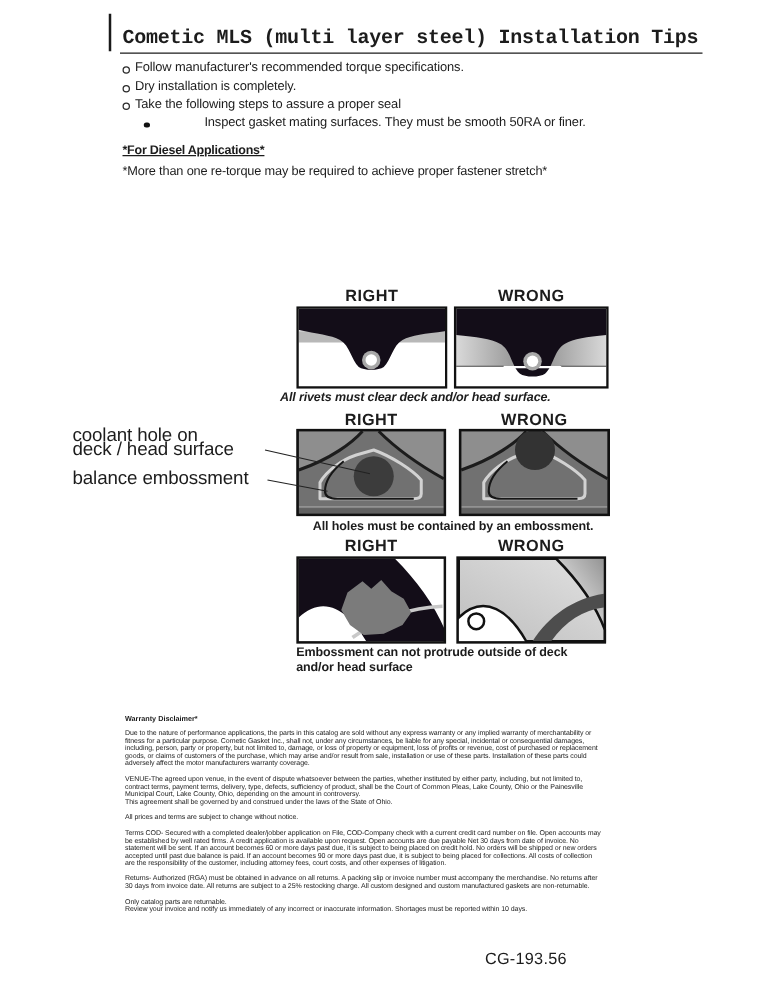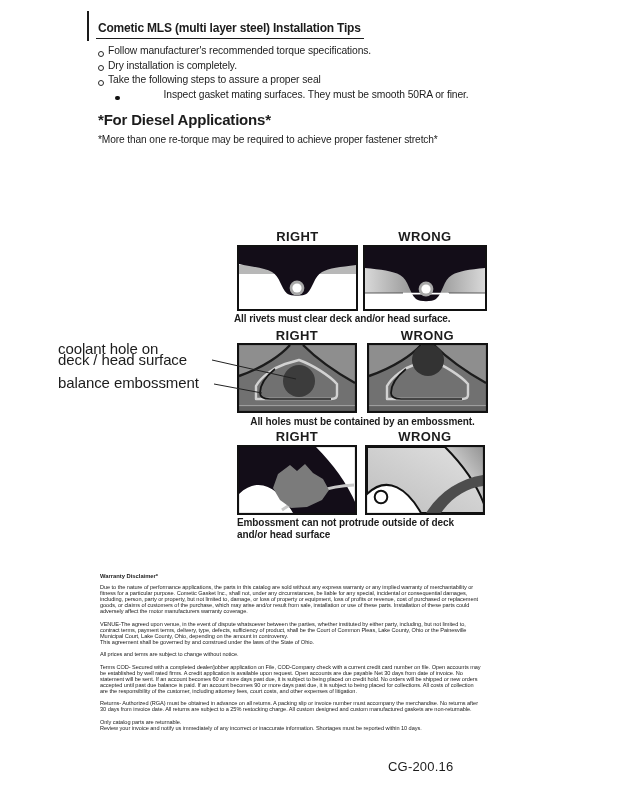--- a/index.html
+++ b/index.html
@@ -2,28 +2,28 @@
 <html><head>
 <meta charset="utf-8">
 <style>
   html,body{margin:0;padding:0;background:#fff;}
   .canvas{position:relative;width:618px;height:800px;background:#ffffff;overflow:hidden;
           font-family:"Liberation Sans","DejaVu Sans",sans-serif;color:#1c1c1c;}
   .edge-mark{position:absolute;left:87px;top:11px;width:2px;height:30px;background:#1a1a1a;}
 
   
   .content{position:absolute;left:98px;top:14px;width:478px;}
-  .title{display:inline-block;font-size:12px;font-weight:bold;letter-spacing:-0.2px;
-         border-bottom:1.6px solid #1c1c1c;padding:0 3px 3px 2px;margin:7px 0 6px -2px;}
-  .tip-row{display:flex;align-items:flex-end;margin-bottom:3px;font-size:10.3px;line-height:11.5px;letter-spacing:-0.1px;}
+  .title{display:inline-block;font-size:16px;font-weight:bold;letter-spacing:-0.2px;
+         border-bottom:1.6px solid #1c1c1c;padding:0 3px 3px 2px;margin:7px 0 6px -2px;font-family:Liberation Mono, monospace;}
+  .tip-row{display:flex;align-items:center;margin-bottom:3px;font-size:10.3px;line-height:11.5px;letter-spacing:-0.1px;}
   .marker{flex:0 0 auto;width:4px;height:4px;border-radius:50%;margin:3px 4px 0 0;}
   .marker.open{border:1px solid #2a2a2a;}
   .marker.filled{background:#111;width:4.5px;height:4.5px;}
   .tip-row.sub{margin-left:17px;gap:40px;}
-  .diesel-heading{font-size:15px;font-weight:bold;letter-spacing:-0.2px;margin:11px 0 5px 0;}
+  .diesel-heading{font-size:10px;font-weight:bold;letter-spacing:-0.2px;margin:11px 0 5px 0;text-decoration:underline;}
   .para{font-size:10.2px;line-height:13.9px;letter-spacing:-0.12px;margin:0 0 7px 0;white-space:pre-line;}
 
   
   .diagrams{position:absolute;left:0;top:0;width:618px;height:608px;pointer-events:none;}
   .dg-label{position:absolute;text-align:center;font-weight:bold;font-size:13px;letter-spacing:0.4px;}
   .dg-box{position:absolute;}
   .dg-box svg{display:block;}
   .dg-caption{position:absolute;font-weight:bold;font-size:10px;letter-spacing:-0.1px;line-height:11.5px;white-space:pre-line;}
   .callout{position:absolute;font-size:15px;line-height:10.6px;text-align:left;white-space:pre-line;letter-spacing:-0.1px;}
   .leader{position:absolute;left:0;top:0;}
@@ -98,21 +98,21 @@
         <rect x="2" y="23" width="120" height="25" fill="url(#g1w)"></rect>
         <path d="M2,48 H40 M85,48 H122" stroke="#4a4a4a" stroke-width="0.9"></path>
         <path d="M2,2 H122 V23 C106,24.5 96,26 89,30 C80,35 80,48 73,54 C69,57 57,57 53,54 C46,48 46,35 37,30 C30,26 18,24.5 2,23 Z" fill="#130d18"></path>
         <line x1="40" y1="48.6" x2="86" y2="48.6" stroke="#ffffff" stroke-width="1.8"></line>
         <circle cx="63" cy="44" r="7.4" fill="#a8a8a8"></circle>
         <circle cx="63" cy="44" r="4.6" fill="#ffffff"></circle>
         <rect x="1" y="1" width="122" height="64" fill="none" stroke="#111111" stroke-width="2"></rect>
       </svg>
     </div>
 
-    <div class="dg-caption" style="left:234px;top:313px;">All rivets must clear deck and/or head surface.</div>
+    <div class="dg-caption" style="left:224px;top:313px;font-style:italic;">All rivets must clear deck and/or head surface.</div>
 
     <div class="dg-label" style="left:237px;top:328px;width:120px;">RIGHT</div>
     <div class="dg-label" style="left:367px;top:328px;width:121px;">WRONG</div>
 
     <div class="callout" style="left:58px;top:344px;width:153px;">coolant hole on
 deck / head surface</div>
     <div class="callout" style="left:58px;top:378px;width:155px;">balance embossment</div>
 
     <div class="dg-box" style="left:237px;top:343px;">
       <svg width="120" height="70" viewBox="0 0 120 70">
@@ -208,15 +208,15 @@
 be established by well rated firms.  A credit application is available upon request.  Open accounts are due payable Net 30 days from date of invoice.  No
 statement will be sent.  If an account becomes 60 or more days past due, it is subject to being placed on credit hold.  No orders will be shipped or new orders
 accepted until past due balance is paid.  If an account becomes 90 or more days past due, it is subject to being placed for collections.  All costs of collection
 are the responsibility of the customer, including attorney fees, court costs, and other expenses of litigation.</p>
     <p>Returns- Authorized (RGA) must be obtained in advance on all returns.  A packing slip or invoice number must accompany the merchandise.  No returns after
 30 days from invoice date.  All returns are subject to a 25% restocking charge.  All custom designed and custom manufactured gaskets are non-returnable.</p>
     <p>Only catalog parts are returnable.
 Review your invoice and notify us immediately of any incorrect or inaccurate information.  Shortages must be reported within 10 days.</p>
   </div>
 
-  <div class="footer-code">CG-200.16</div>
+  <div class="footer-code">CG-193.56</div>
 
 </div>
 
 </body></html>

